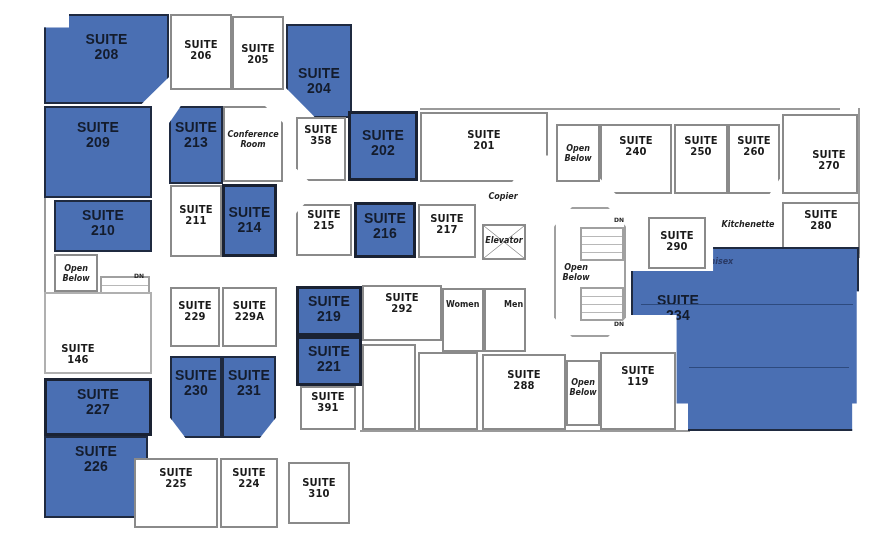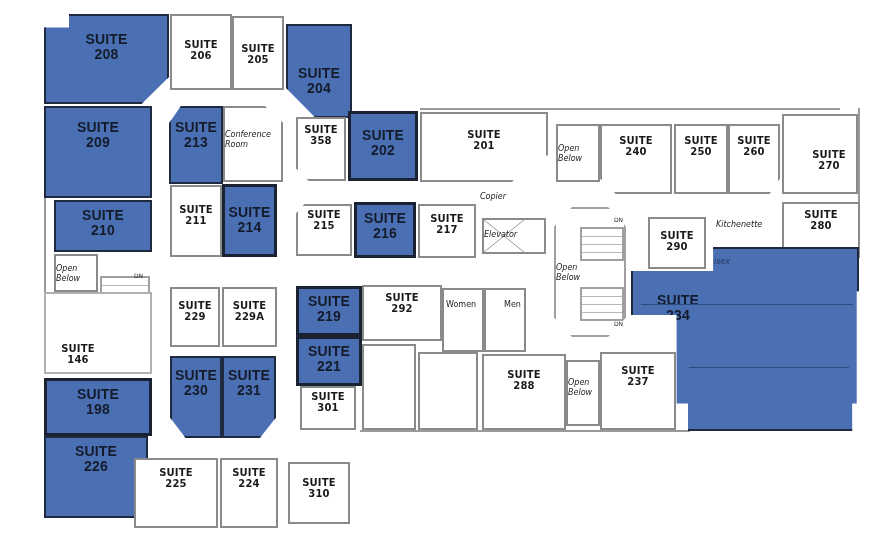--- a/index.html
+++ b/index.html
@@ -6,21 +6,21 @@
   body{width:886px;height:535px;position:relative;overflow:hidden;font-family:"DejaVu Sans",sans-serif;}
   #plan{position:absolute;left:0;top:0;width:886px;height:535px;}
   .room{position:absolute;box-sizing:border-box;border:2px solid #8a8a8a;background:#ffffff;}
   .room.leased{background:#4a6fb3;border:2px solid #1f2a40;}
   .room.leased.thick{border:3px solid #1a2233;}
   .lbl{position:absolute;left:0;right:0;text-align:center;line-height:1.05;pointer-events:none;}
   .lbl .s{display:block;}
   .room .lbl{color:#1a1a1a;font-family:"DejaVu Sans",sans-serif;font-weight:bold;font-size:10px;letter-spacing:0.2px;}
   .room.leased .lbl{color:#141c2c;font-family:"Liberation Sans",sans-serif;font-weight:bold;font-size:13px;}
   .room.big .lbl{font-size:14px;}
-  .note{position:absolute;font-family:"DejaVu Sans",sans-serif;font-style:italic;font-size:8px;color:#222;line-height:1.2;}
+  .note{position:absolute;font-family:"DejaVu Sans",sans-serif;font-style:italic;font-size:8px;color:#222;text-align:center;line-height:1.2;font-weight:bold;}
   .wall{position:absolute;background:#9a9a9a;}
   .stair{position:absolute;box-sizing:border-box;border:2px solid #a0a0a0;
     background:repeating-linear-gradient(180deg,#ffffff 0 7px,#b8b8b8 7px 8px);}
   .octa{position:absolute;box-sizing:border-box;border:2px solid #a0a0a0;background:#fff;}
   .elev{position:absolute;box-sizing:border-box;border:2px solid #8a8a8a;background:#fff;}
   .dim{position:absolute;height:1px;background:#333;}
 </style>
 </head>
 <body>
 
@@ -148,21 +148,21 @@
         <span class="s">216</span>
       </div>
   </div>
   <div class="room" style="left:418px;top:204px;width:58px;height:54px;">
     <div class="lbl" style="top:8px;">
         <span class="s">SUITE</span>
         <span class="s">217</span>
       </div>
   </div>
   <div class="note" style="left:480px;top:192px;width:46px;">Copier</div>
-  <div class="elev" style="left:482px;top:218px;width:64px;height:36px;">
+  <div class="elev" style="left:482px;top:224px;width:44px;height:36px;">
     <svg width="40" height="32" style="position:absolute;left:0;top:0;">
         <line x1="0" y1="0" x2="40" y2="32" stroke="#999"></line>
         <line x1="40" y1="0" x2="0" y2="32" stroke="#999"></line>
       </svg>
     <div class="note" style="left:0;right:0;top:10px;">Elevator</div>
   </div>
 
   <div class="octa" style="left:554px;top:207px;width:72px;height:130px;clip-path:polygon(25% 0,75% 0,100% 15%,100% 85%,75% 100%,25% 100%,0 85%,0 15%);">
     <div class="stair" style="left:24px;top:18px;width:44px;height:34px;"></div>
     <div class="stair" style="left:24px;top:78px;width:44px;height:34px;"></div>
@@ -247,55 +247,55 @@
         <span class="s">SUITE</span>
         <span class="s">288</span>
       </div>
   </div>
   <div class="room" style="left:566px;top:360px;width:34px;height:66px;">
     <div class="note" style="left:0;right:0;top:16px;">Open Below</div>
   </div>
   <div class="room" style="left:600px;top:352px;width:76px;height:78px;">
     <div class="lbl" style="top:12px;">
         <span class="s">SUITE</span>
-        <span class="s">237</span>
+        <span class="s">119</span>
       </div>
   </div>
 
   <div class="room" style="left:44px;top:292px;width:108px;height:82px;border-color:#b0b0b0;">
     <div class="lbl" style="top:50px;left:-40px;">
         <span class="s">SUITE</span>
         <span class="s">146</span>
       </div>
   </div>
 
   <div class="room leased thick big" style="left:44px;top:378px;width:108px;height:58px;">
     <div class="lbl" style="top:6px;">
         <span class="s">SUITE</span>
-        <span class="s">198</span>
+        <span class="s">227</span>
       </div>
   </div>
 
   <div class="room leased big" style="left:170px;top:356px;width:52px;height:82px;clip-path:polygon(0 0,100% 0,100% 100%,30% 100%,0 75%);">
     <div class="lbl" style="top:10px;">
         <span class="s">SUITE</span>
         <span class="s">230</span>
       </div>
   </div>
   <div class="room leased big" style="left:222px;top:356px;width:54px;height:82px;clip-path:polygon(0 0,100% 0,100% 75%,70% 100%,0 100%);">
     <div class="lbl" style="top:10px;">
         <span class="s">SUITE</span>
         <span class="s">231</span>
       </div>
   </div>
 
   <div class="room" style="left:300px;top:386px;width:56px;height:44px;">
     <div class="lbl" style="top:4px;">
         <span class="s">SUITE</span>
-        <span class="s">301</span>
+        <span class="s">391</span>
       </div>
   </div>
 
   <div class="room leased big" style="left:44px;top:436px;width:104px;height:82px;">
     <div class="lbl" style="top:6px;">
         <span class="s">SUITE</span>
         <span class="s">226</span>
       </div>
   </div>
 

